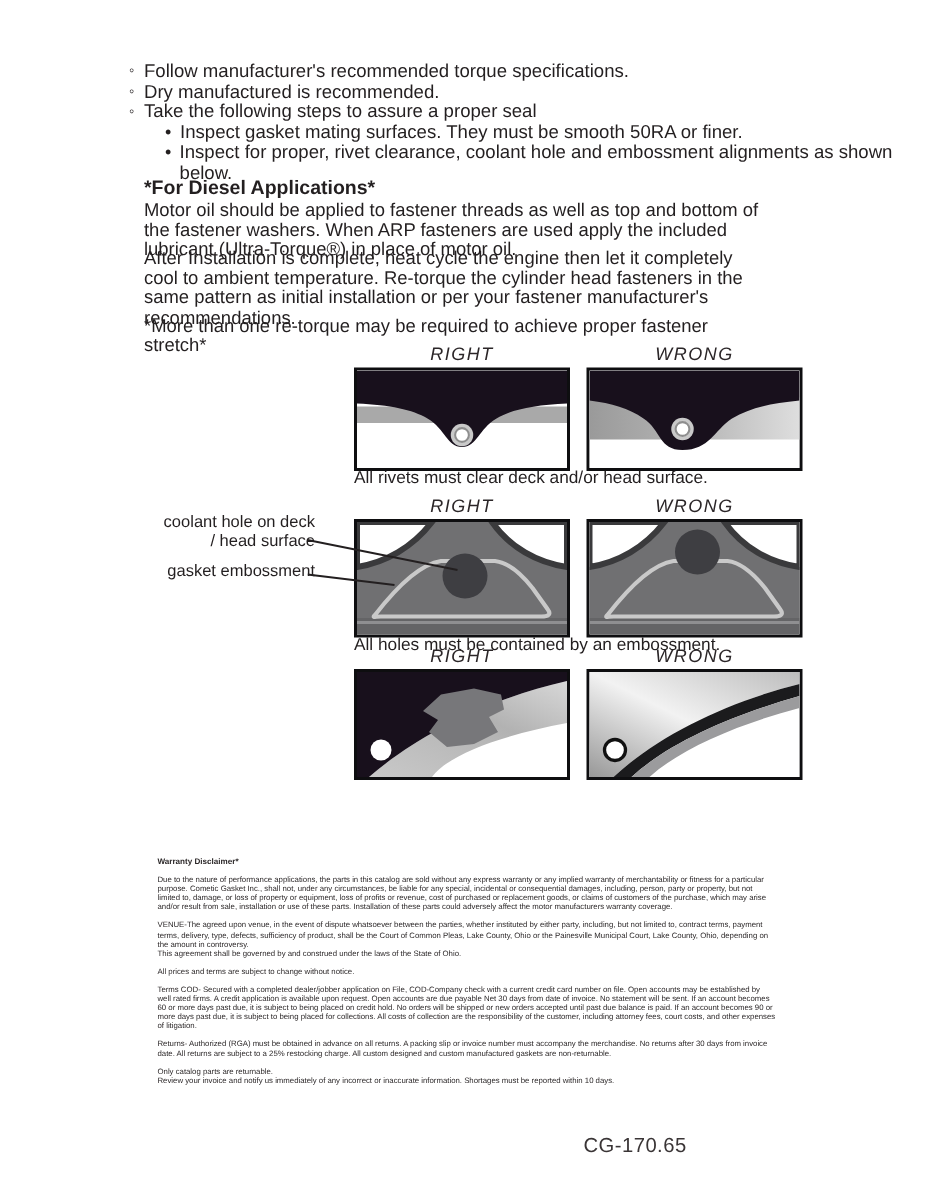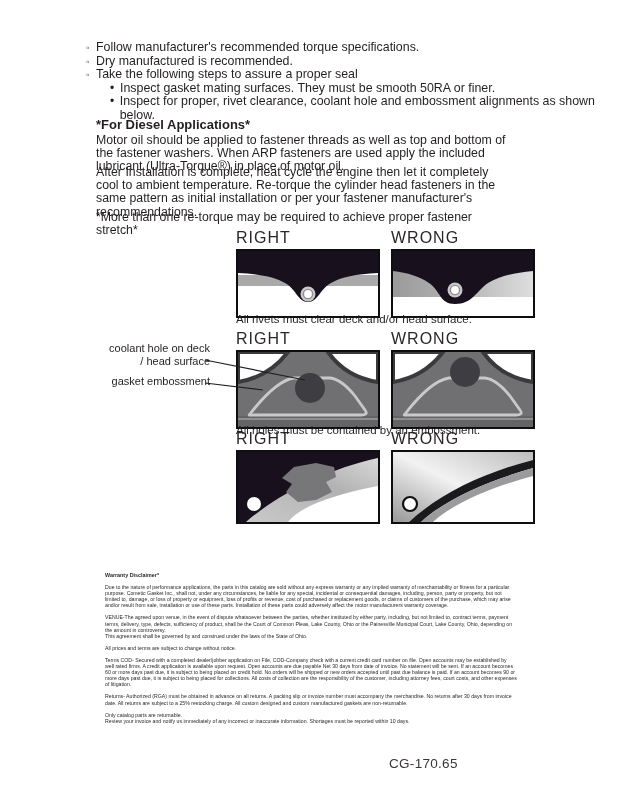--- a/index.html
+++ b/index.html
@@ -18,21 +18,21 @@
   .tip-row .bullet{width:10px;font-size:10px;line-height:13.5px;text-align:left;}
   .sub-list{margin-left:24px;}
   .sub-list .bullet{font-size:12px;}
   .diesel-heading{left:96px;top:117px;font-size:13px;font-weight:bold;}
   .body-para{left:96px;width:416px;font-size:12.3px;line-height:13.2px;}
   .p1{top:134px;}
   .p2{top:166px;}
   .p3{top:211px;}
   .pair{left:236px;width:299px;display:flex;justify-content:space-between;}
   .col{width:144px;}
-  .rw-label{text-align:left;font-size:16px;letter-spacing:1px;color:#2b2628;margin-bottom:2px;}
+  .rw-label{text-align:center;font-size:12px;letter-spacing:1px;color:#2b2628;margin-bottom:2px;font-style:italic;}
   .dia-box{width:140px;height:65px;border:2px solid #0e0e10;background:#fff;line-height:0;}
   .dia-box.tall{height:75px;}
   .dia-box.med{height:70px;}
   .caption{left:236px;font-size:11.5px;line-height:13px;color:#231f20;}
   .pre-line{white-space:pre-line;}
   .anno{font-size:11px;line-height:12.5px;text-align:right;color:#231f20;}
   .anno-coolant{left:108px;top:342px;width:102px;}
   .anno-emboss{left:100px;top:375px;width:110px;}
   .leader-svg{left:205px;top:352px;pointer-events:none;z-index:5;}
   .fineprint{left:105px;top:572px;width:412px;font-size:5.2px;line-height:6.1px;color:#2c2829;}

